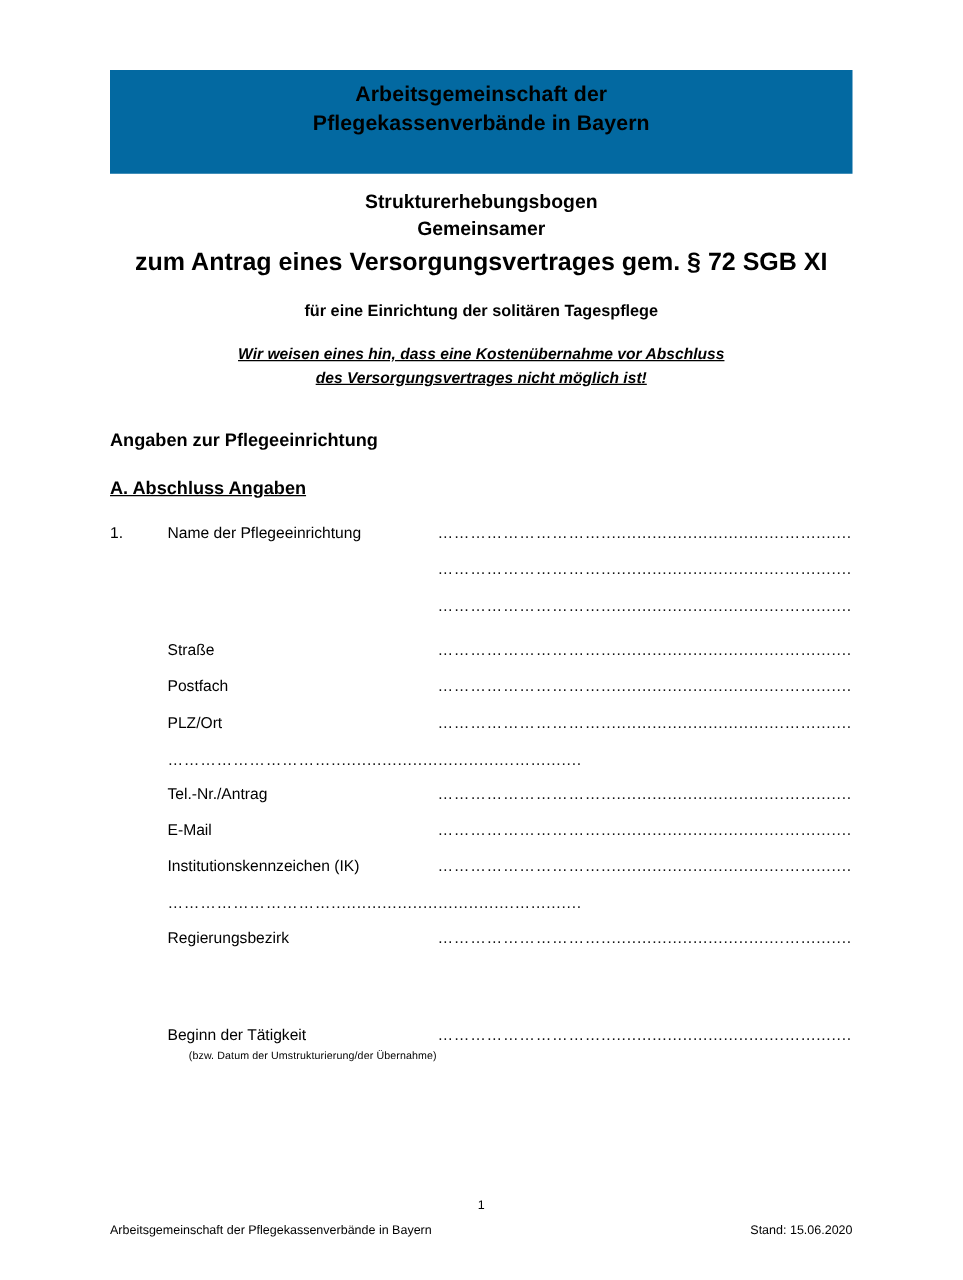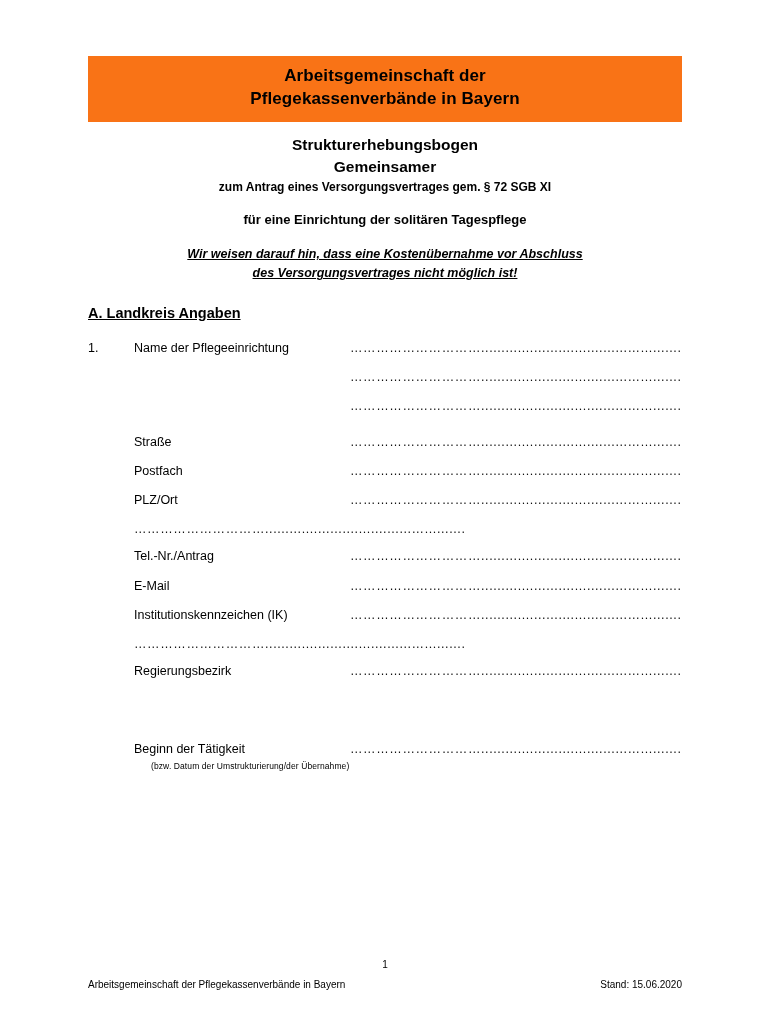--- a/index.html
+++ b/index.html
@@ -15,40 +15,40 @@
     overflow: hidden;
   }
   .page {
     position: relative;
     width: 770px;
     height: 1024px;
     box-sizing: border-box;
     padding: 56px 88px 0 88px;
   }
   .header-band {
-    background: #f97316;
-    text-align: center;
-    padding: 9px 4px 11px 4px;
+    background: #0369a1;
+    text-align: center;
+    padding: 9px 4px 28px 4px;
     font-size: 17px;
     font-weight: bold;
     line-height: 1.35;
     letter-spacing: 0.1px;
   }
   .header-band div {
     white-space: nowrap;
   }
   .title-block {
     text-align: center;
     margin-top: 12px;
     font-size: 15.5px;
     font-weight: bold;
     line-height: 1.45;
   }
   .title-block .l3 {
-    font-size: 12px;
+    font-size: 20px;
   }
   .subtitle {
     text-align: center;
     margin-top: 16px;
     font-size: 13px;
     font-weight: bold;
   }
   .notice {
     text-align: center;
     margin-top: 18px;
@@ -138,25 +138,26 @@
 
   <div class="title-block">
     <div>Strukturerhebungsbogen</div>
     <div>Gemeinsamer</div>
     <div class="l3">zum Antrag eines Versorgungsvertrages gem. § 72 SGB XI</div>
   </div>
 
   <div class="subtitle">für eine Einrichtung der solitären Tagespflege</div>
 
   <div class="notice">
-    <div>Wir weisen darauf hin, dass eine Kostenübernahme vor Abschluss</div>
+    <div>Wir weisen eines hin, dass eine Kostenübernahme vor Abschluss</div>
     <div>des Versorgungsvertrages nicht möglich ist!</div>
   </div>
 
-  <div class="section-subheading">A. Landkreis Angaben</div>
+  <div class="section-heading">Angaben zur Pflegeeinrichtung</div>
+  <div class="section-subheading">A. Abschluss Angaben</div>
 
   <div class="form">
 
     <div class="row">
       <div class="num">1.</div>
       <div class="label">Name der Pflegeeinrichtung</div>
       <div class="dots">…………………………....................................…..........</div>
     </div>
 
     <div class="row cont">

